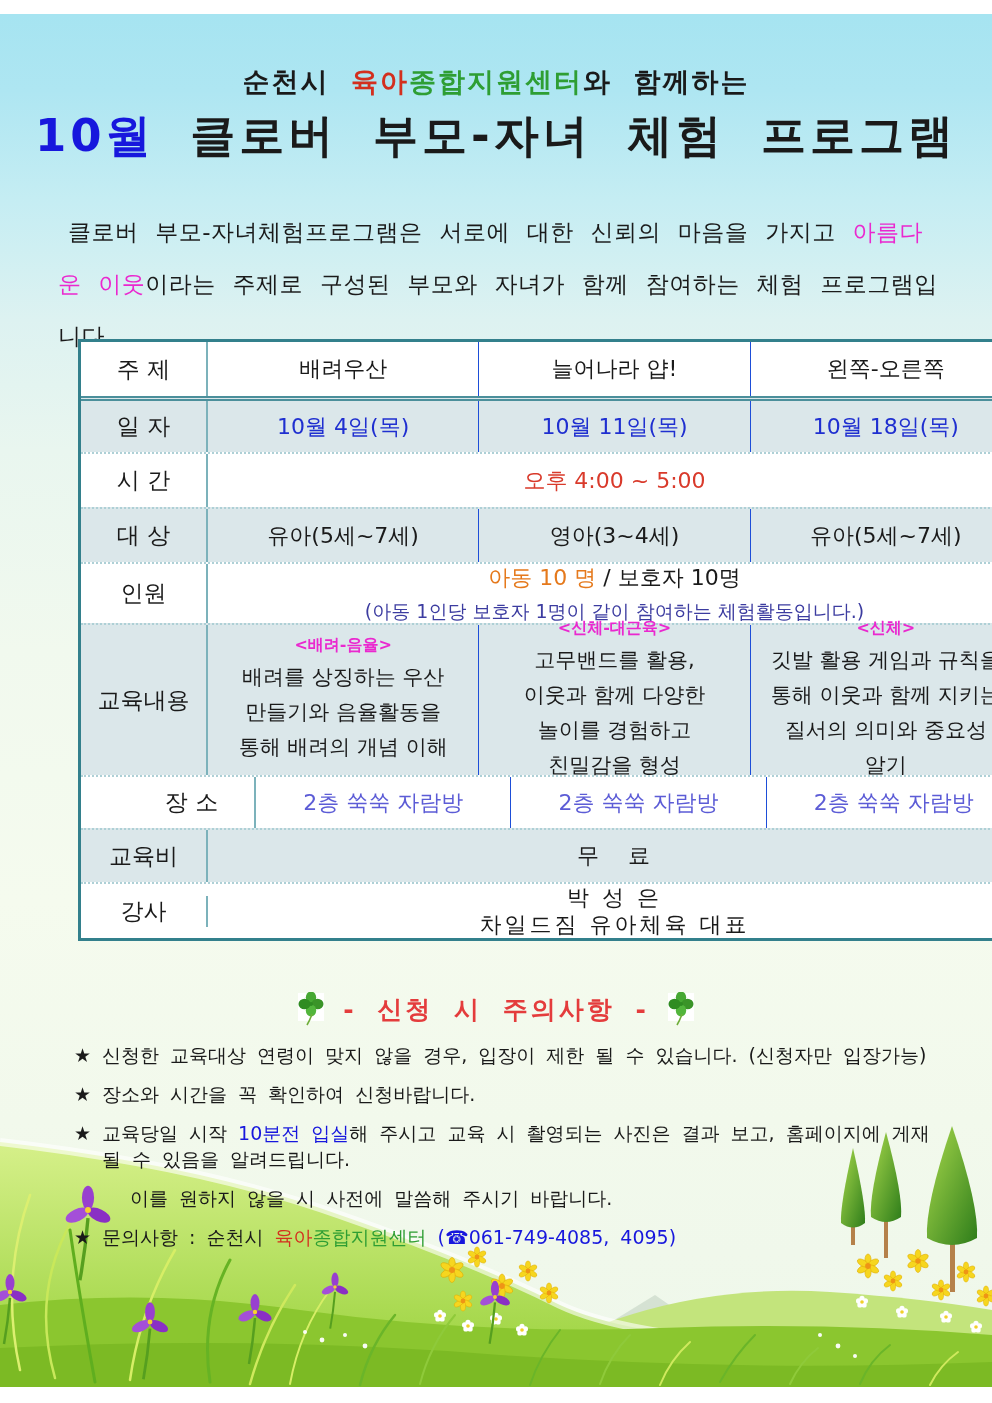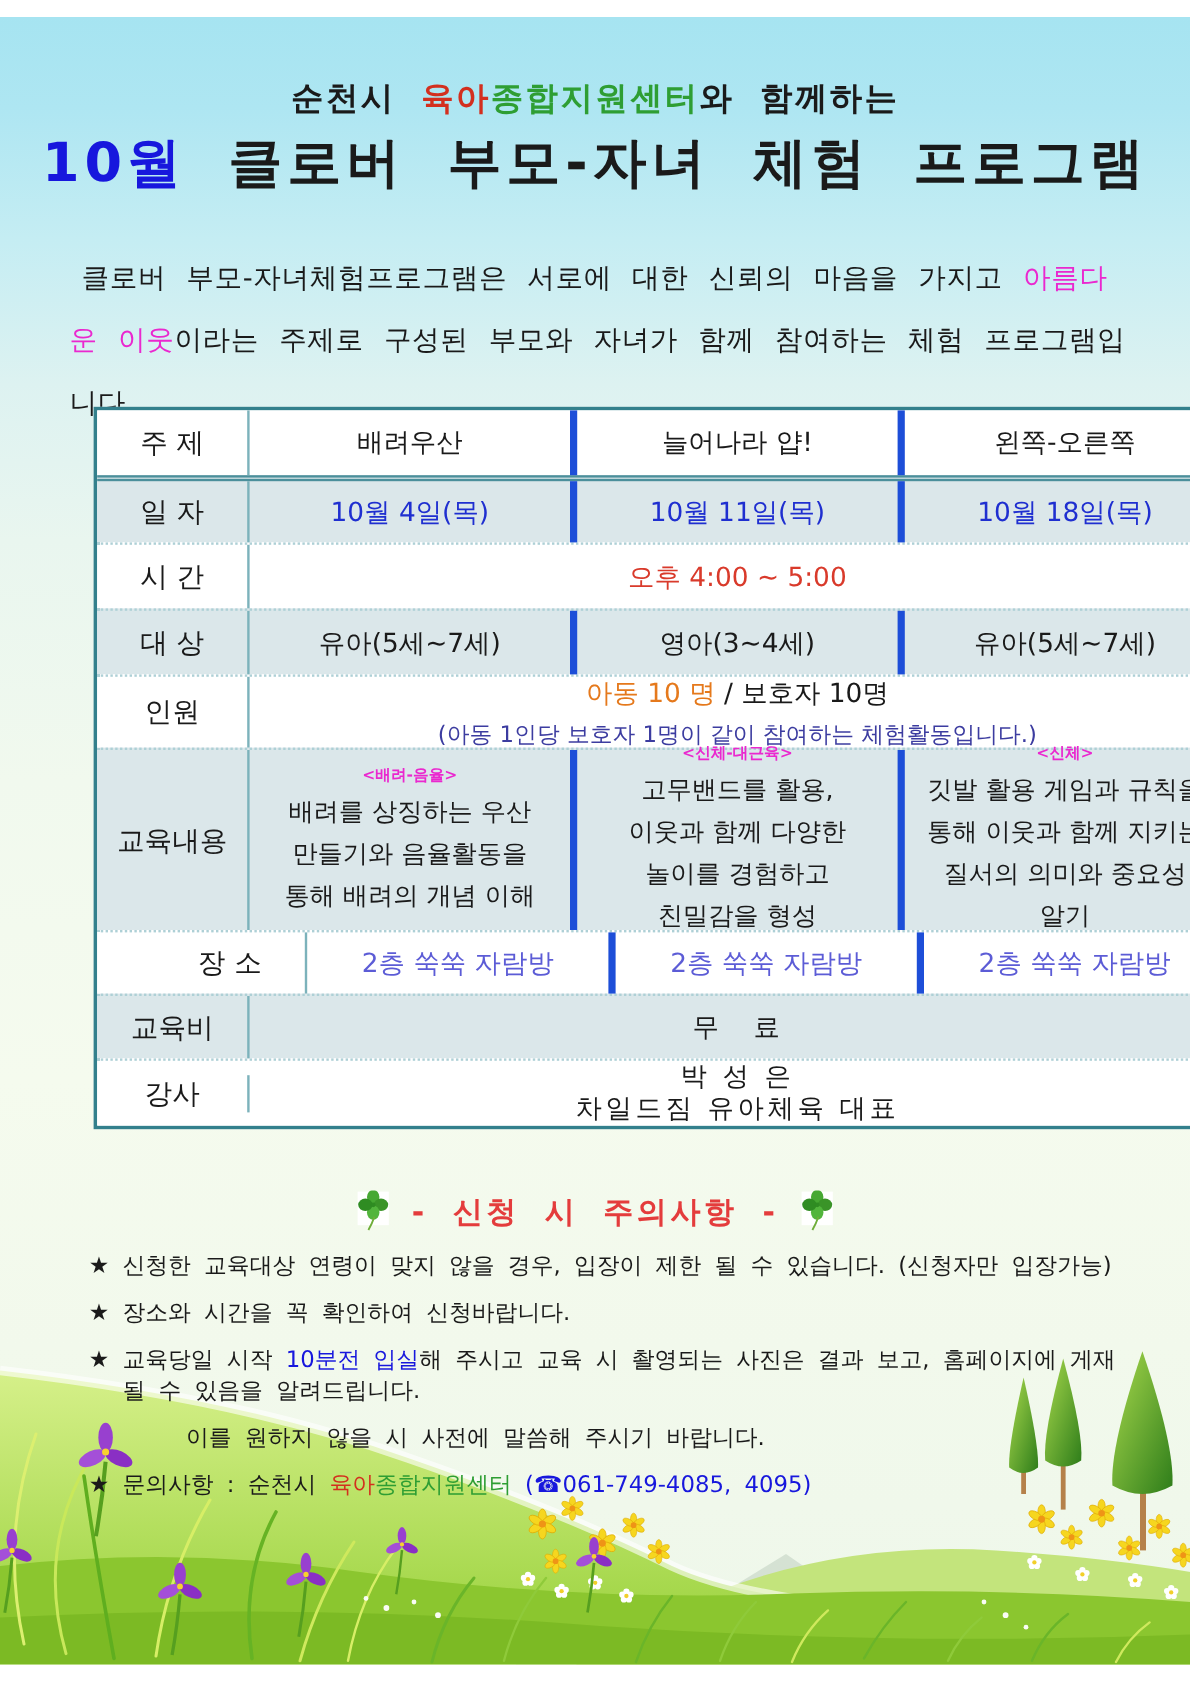--- a/index.html
+++ b/index.html
@@ -45,52 +45,52 @@
   .trow { display:flex; align-items:stretch; background:#ffffff; }
   .trow.shade { background:#dbe7ea; }
   .trow + .trow { border-top:2px dotted #aed0d6; }
   .trow.r-date { border-top:5px double #4b8f9b; }
   .tlabel {
     flex:0 0 127px; display:flex; align-items:center; justify-content:center;
     border-right:2px solid #7cb2bb; font-size:23px; color:#1a1a1a;
   }
   .tcell {
     flex:1 1 0; display:flex; flex-direction:column; align-items:center; justify-content:center;
-    border-right:6px solid #1d4ed8; font-size:22px; color:#1a1a1a; text-align:center;
+    border-right:1px solid #1d4ed8; font-size:22px; color:#1a1a1a; text-align:center;
   }
   .tcell:last-child { border-right:none; }
   .tcell.span { border-right:none; }
   .r-topic   { height:54px; }
   .r-date    { height:56px; }
   .r-time    { height:55px; }
   .r-target  { height:55px; }
   .r-capacity{ height:61px; }
   .r-content { height:152px; }
   .r-place   { height:53px;padding-left:48px; }
   .r-fee     { height:54px; }
   .r-instructor { height:56px;align-items:center; }
   .r-date .tcell { color:#1f2fd0; }
   .r-time .tcell { color:#d93a2b; }
   .r-place .tcell { color:#5c5cd6; }
   .cap-line1 { font-size:22px; }
   .cap-line2 { font-size:19px; color:#3c3ca0; margin-top:6px; }
-  .content-tag { font-size:13px; color:#ea28cf; margin-bottom:4px; font-weight:bold; }
+  .content-tag { font-size:16px; color:#ea28cf; margin-bottom:4px; font-weight:bold; }
   .content-text { font-size:21px; line-height:35px; white-space:pre-line; }
   .fee-value { white-space:pre; letter-spacing:2px; }
   .instr-line { line-height:27px; letter-spacing:3px; }
 
   
   .notices { position:absolute; top:992px; left:0; width:992px; z-index:3; }
   .notice-header { display:flex; align-items:center; justify-content:center; gap:18px; }
   .notice-title { color:#e43c3c; font-size:25px; font-weight:bold; letter-spacing:3px; word-spacing:9px; }
   .clover { width:28px; height:34px; }
   .notice-list { list-style:none; margin-top:16px; padding:0 60px 0 74px; }
   .notice-item { display:flex; font-size:19px; line-height:26px; margin-bottom:13px; word-spacing:5px; color:#1a1a1a; }
   .notice-item .bullet { flex:0 0 28px; }
-  .notice-item.cont { padding-left:28px;gap:25px; }
+  .notice-item.cont { padding-left:28px; }
   .notice-item .ntext { flex:1; }
 
   
   .meadow { position:absolute; left:0; top:1120px; width:992px; height:267px; z-index:1; }
 </style>
 </head>
 <body>
 
 <div class="page">
 

